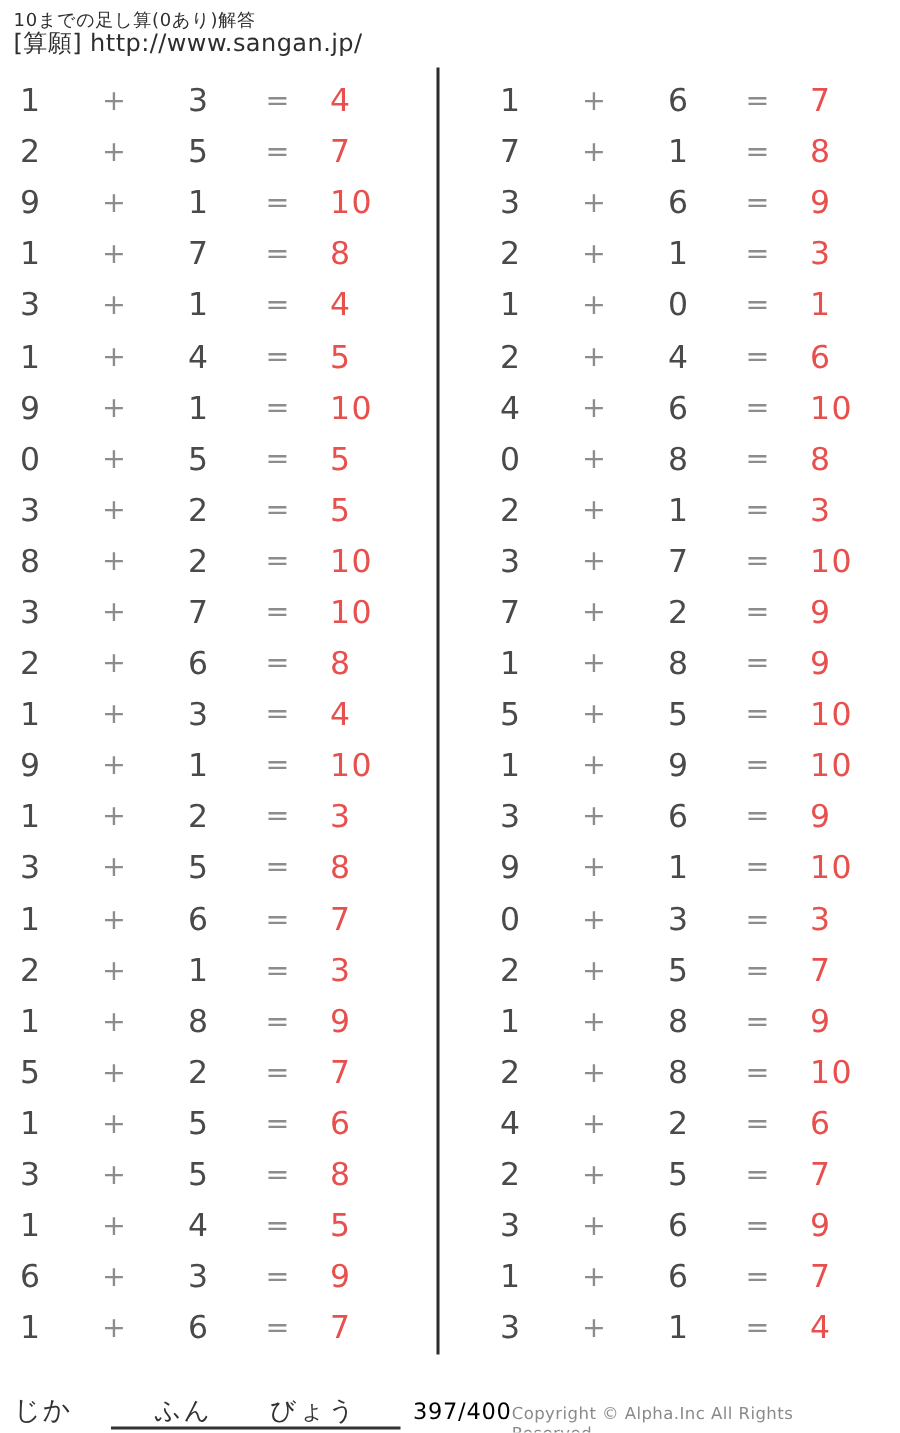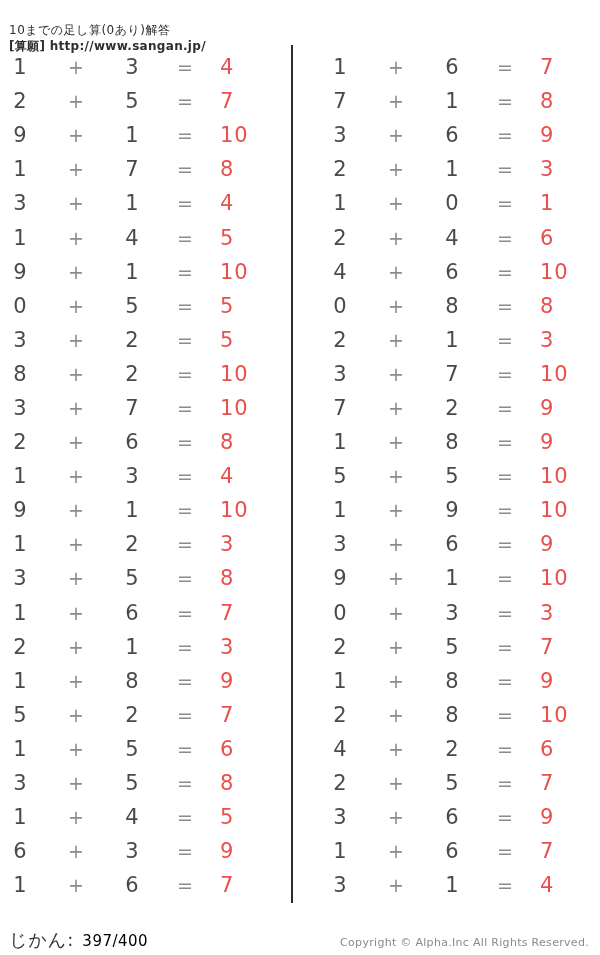--- a/index.html
+++ b/index.html
@@ -8,22 +8,22 @@
     background:#ffffff;
     font-family:"DejaVu Sans","Liberation Sans",sans-serif;
     position:relative;
     overflow:hidden;
     -webkit-font-smoothing:antialiased;
   }
   .page{position:absolute;inset:0;width:600px;height:955px;background:#fff;}
 
   
   .header{position:absolute;top:5px;left:9px;color:#2e2e2e;}
-  .header .title{font-size:12px;line-height:16px;letter-spacing:0.5px;margin-top:17px;}
-  .header .source{font-size:12px;line-height:16px;letter-spacing:0.3px;font-weight:bold;}
+  .header .title{font-size:12px;line-height:16px;letter-spacing:0.5px;}
+  .header .source{font-size:16px;line-height:16px;letter-spacing:0.3px;}
 
   
   .divider{position:absolute;left:291px;top:45px;width:2px;height:858px;background:#2b2b2b;}
 
   
   .col{position:absolute;top:50px;}
   .col-left{left:0;width:292px;}
   .col-right{left:320px;width:280px;}
   .row{
     height:34.1px;
@@ -460,17 +460,18 @@
     <span class="a">3</span>
     <span class="op">+</span>
     <span class="b">1</span>
     <span class="eq">=</span>
     <span class="ans">4</span>
   </div>
 </div>
 
   <div class="footer">
     <span class="time-label">じかん:</span>
+    <span class="time-blank">ふん　　びょう</span>
     <span class="page-count">397/400</span>
     <span class="copyright">Copyright ©  Alpha.Inc All Rights Reserved.</span>
   </div>
 
 </div>
 
 </body></html>

